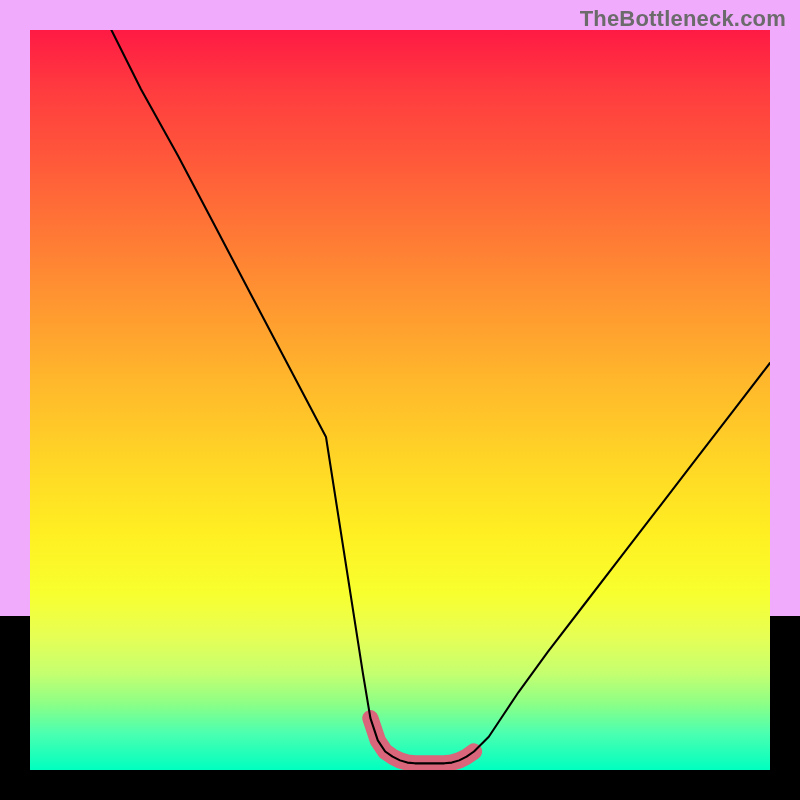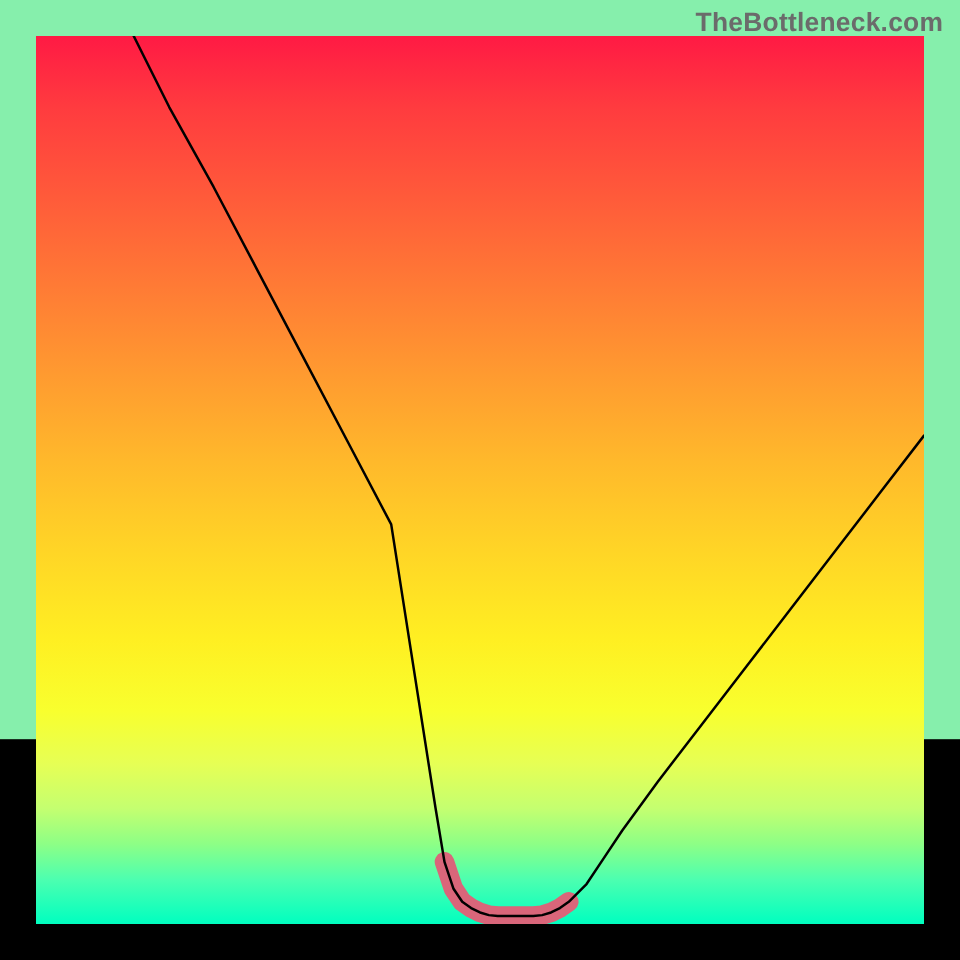--- a/index.html
+++ b/index.html
@@ -1,20 +1,20 @@
 <!DOCTYPE html>
 <html><head>
 <meta charset="utf-8">
 <style>
   * { margin: 0; padding: 0; box-sizing: border-box; }
   html, body { width: 800px; height: 800px; overflow: hidden; background: #000; }
   .frame {
     width: 800px;
     height: 616px;
-    background: #86efac;
+    background: #f0abfc;
     position: relative;
   }
   .watermark {
     position: absolute;
     top: 6px;
     right: 14px;
     font-family: Arial, Helvetica, sans-serif;
     font-size: 22px;
     font-weight: bold;
     color: #6b6b6b;

